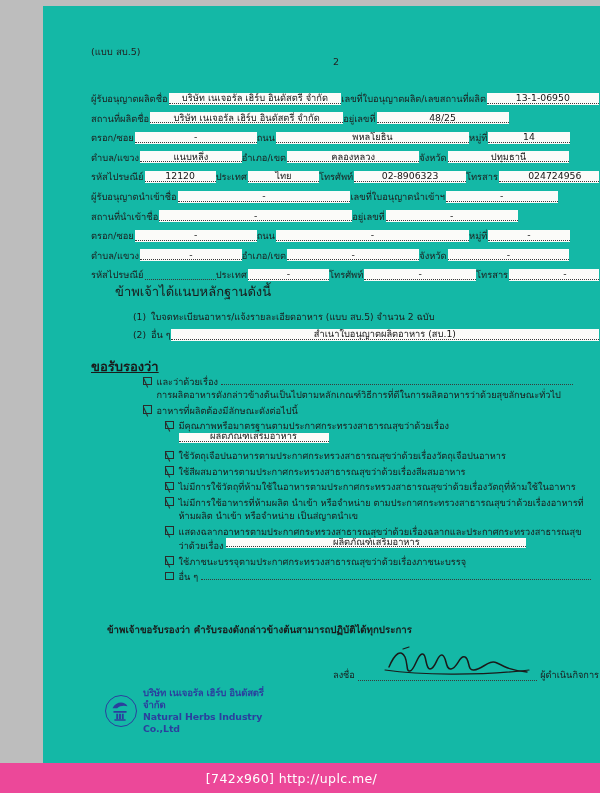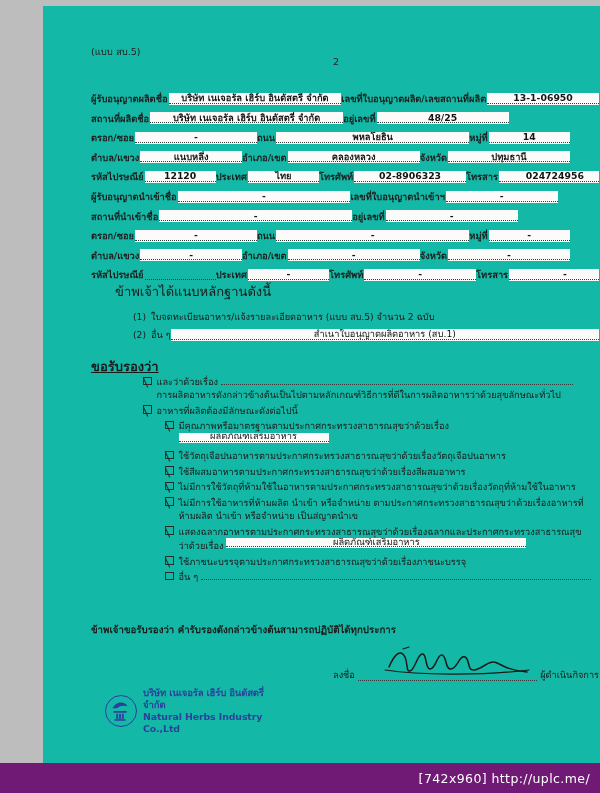--- a/index.html
+++ b/index.html
@@ -64,21 +64,20 @@
     left: 48px;
     top: 80px;
     width: 508px;
   }
   .frow {
     display: flex;
     align-items: flex-end;
     height: 19.6px;
     white-space: nowrap;
     overflow: hidden;
-    font-weight: bold;
   }
   .lbl {
     flex: 0 0 auto;
     font-size: 9.3px;
     color: #1d1d1d;
     padding-right: 1px;
   }
   
   .fill {
     flex: 1 1 auto;
@@ -188,21 +187,21 @@
     display: inline-block;
     border-bottom: 1.1px dotted #3a3a3a;
     height: 9px;
     vertical-align: baseline;
   }
   .w352 { width: 352px; }
   .w390 { width: 390px; }
 
   .statement {
     position: absolute;
-    left: 48px;
+    left: 64px;
     top: 617px;
     font-size: 9.7px;
     font-weight: bold;
   }
 
   
   .sig-area {
     position: absolute;
     left: 290px;
     top: 663px;
@@ -271,26 +270,26 @@
     line-height: 1.25;
   }
 
   
   .bottombar {
     position: absolute;
     left: 0;
     bottom: 0;
     width: 600px;
     height: 30px;
-    background: #701a75;
+    background: #ec4899;
     color: #fff;
     display: flex;
     align-items: center;
-    justify-content: flex-end;
-    padding-right: 10px;
+    justify-content: center;
+    padding-right: 17px;
     box-sizing: border-box;
     font-size: 12.5px;
     letter-spacing: 0.4px;
     font-family: "DejaVu Sans", sans-serif;
   }
 </style>
 </head>
 <body>
 
 <div id="page">

